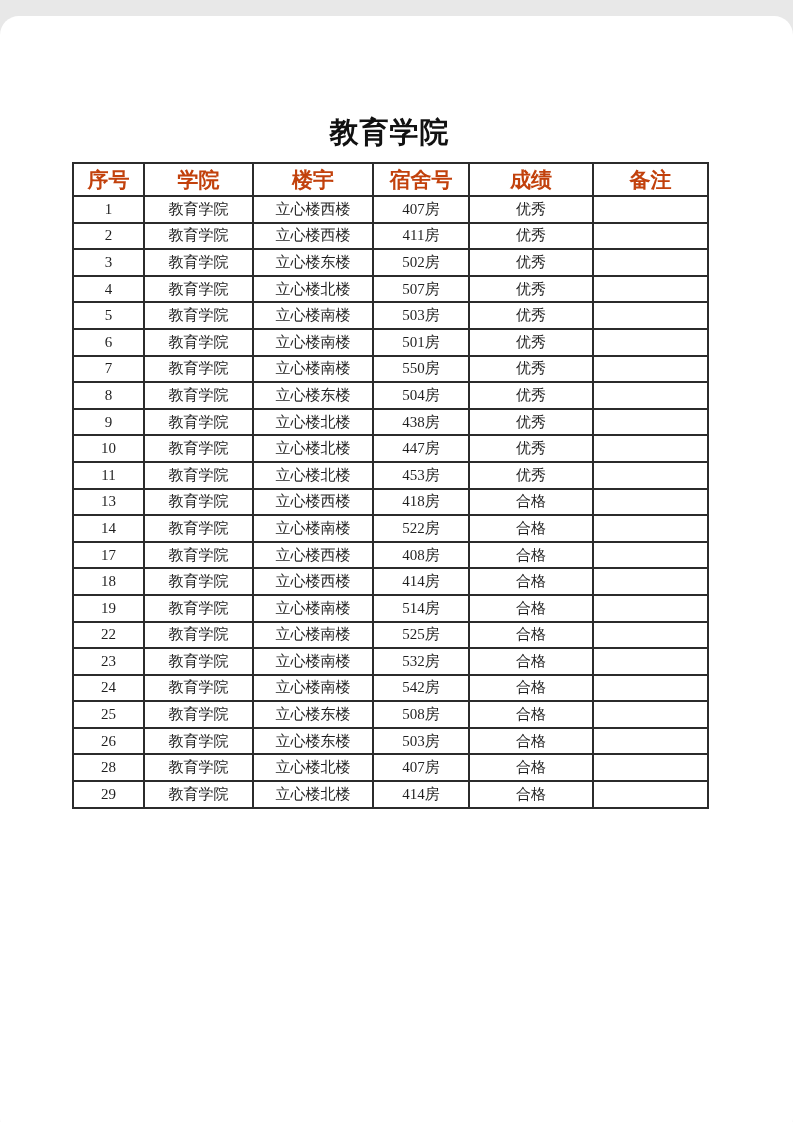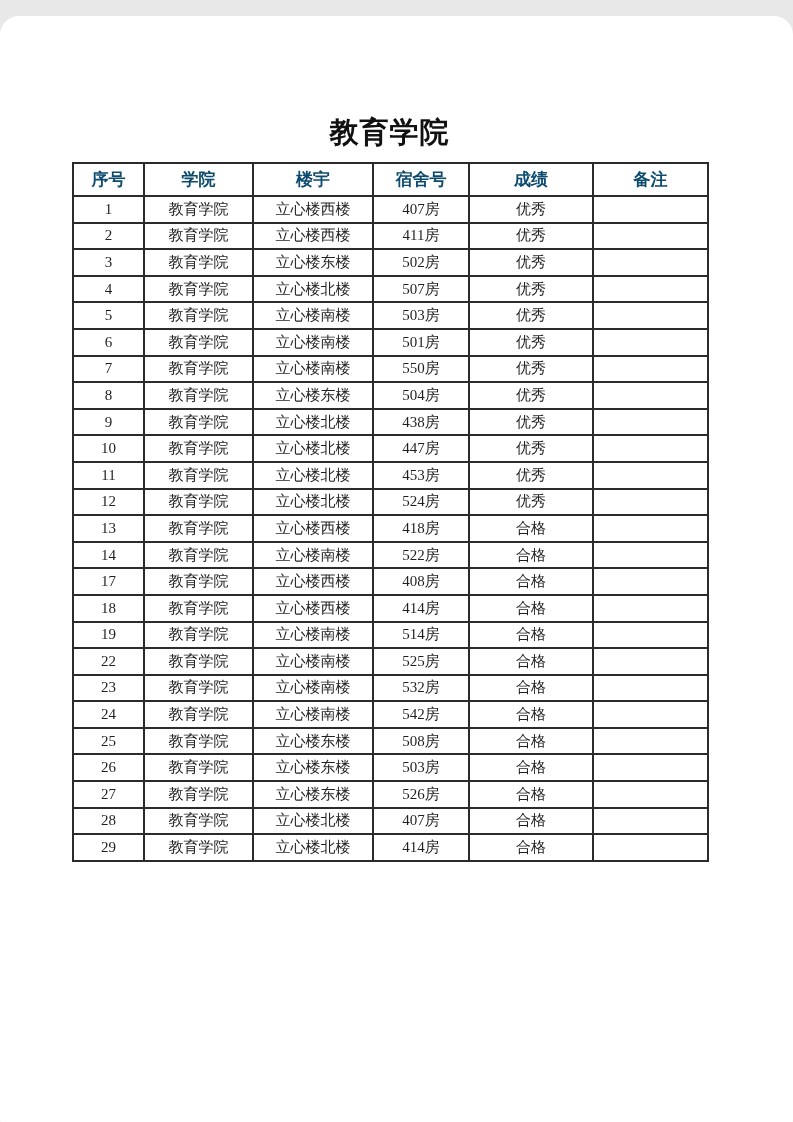--- a/index.html
+++ b/index.html
@@ -44,23 +44,23 @@
   .grade-table th, .grade-table td {
     border: 2px solid #2b2b2b;
     text-align: center;
     vertical-align: middle;
     padding: 0;
     overflow: hidden;
     white-space: nowrap;
   }
   .grade-table thead th {
     height: 33px;
-    font-size: 17px;
+    font-size: 21px;
     font-weight: bold;
-    color: #0c4a6e;
+    color: #c2410c;
   }
   .grade-table tbody td {
     height: 26.6px;
     font-size: 15px;
     font-weight: normal;
     color: #1f1f1f;
   }
 </style>
 </head>
 <body>
@@ -170,28 +170,20 @@
         </tr>
         <tr>
           <td>11</td>
           <td>教育学院</td>
           <td>立心楼北楼</td>
           <td>453房</td>
           <td>优秀</td>
           <td></td>
         </tr>
         <tr>
-          <td>12</td>
-          <td>教育学院</td>
-          <td>立心楼北楼</td>
-          <td>524房</td>
-          <td>优秀</td>
-          <td></td>
-        </tr>
-        <tr>
           <td>13</td>
           <td>教育学院</td>
           <td>立心楼西楼</td>
           <td>418房</td>
           <td>合格</td>
           <td></td>
         </tr>
         <tr>
           <td>14</td>
           <td>教育学院</td>
@@ -254,28 +246,20 @@
           <td>立心楼东楼</td>
           <td>508房</td>
           <td>合格</td>
           <td></td>
         </tr>
         <tr>
           <td>26</td>
           <td>教育学院</td>
           <td>立心楼东楼</td>
           <td>503房</td>
-          <td>合格</td>
-          <td></td>
-        </tr>
-        <tr>
-          <td>27</td>
-          <td>教育学院</td>
-          <td>立心楼东楼</td>
-          <td>526房</td>
           <td>合格</td>
           <td></td>
         </tr>
         <tr>
           <td>28</td>
           <td>教育学院</td>
           <td>立心楼北楼</td>
           <td>407房</td>
           <td>合格</td>
           <td></td>

